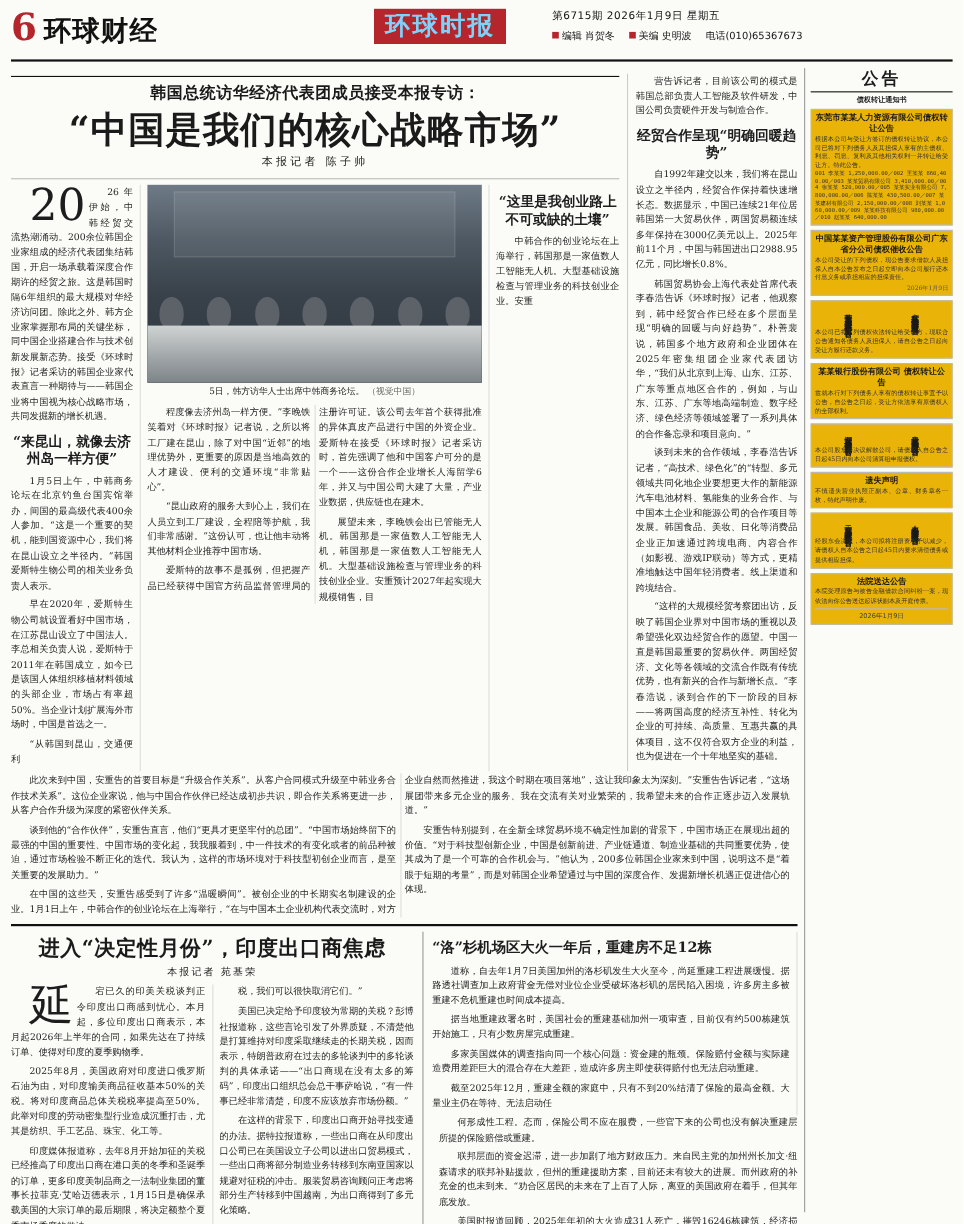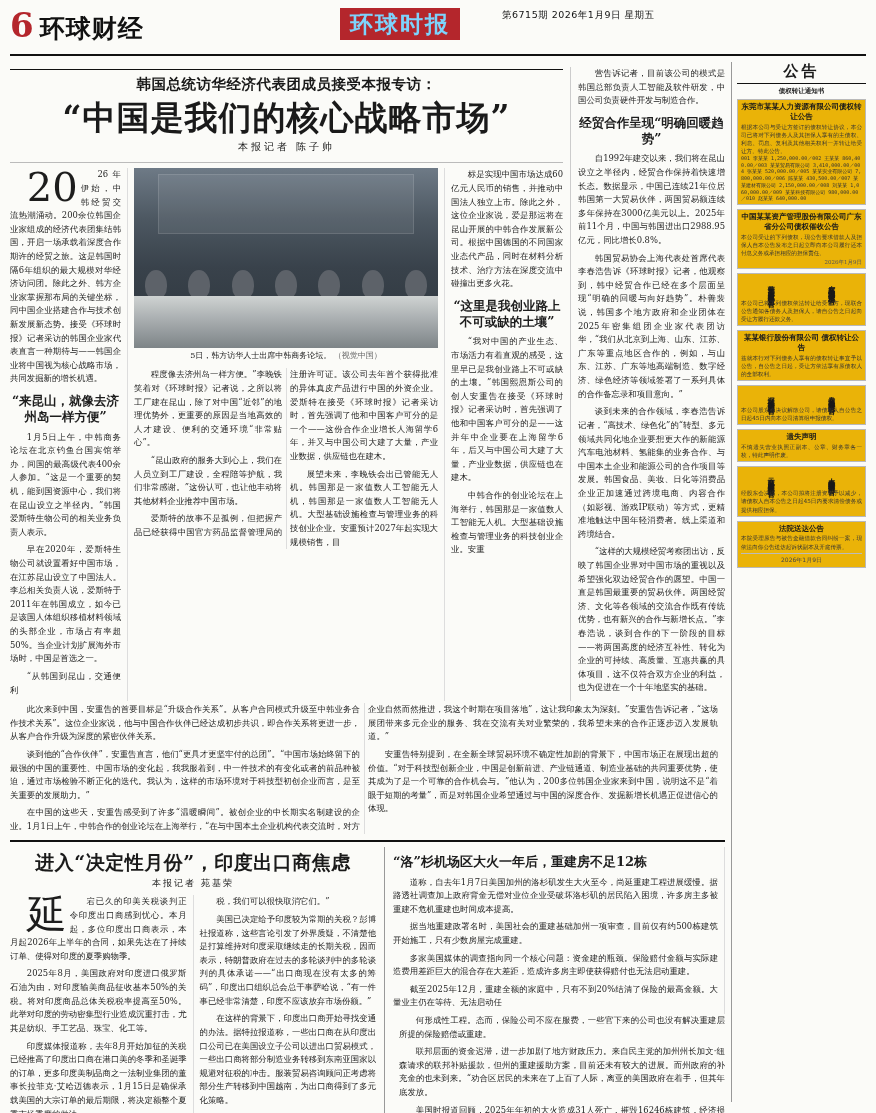--- a/index.html
+++ b/index.html
@@ -315,20 +315,25 @@
   <div class="masthead">
     <div class="mh-left">
       <div class="mh-pagenum">6</div>
       <div class="mh-section">环球财经</div>
     </div>
     <div class="mh-center">
       <div class="mh-logo">环球时报</div>
     </div>
     <div class="mh-right">
       <div class="mh-line1">第6715期    2026年1月9日    星期五</div>
+      <div class="mh-line2">
+        <span class="sq">编辑 肖贺冬</span>
+        <span class="sq">美编 史明波</span>
+        <span>电话(010)65367673</span>
+      </div>
     </div>
   </div>
 
   <div class="body-wrap">
 
     <div class="main-col">
 
       <div class="lead-zone">
 
         <div style="flex:1; padding-right:7px;">
@@ -370,23 +375,21 @@
               </div>
               <div class="col-text twocol">
                 <p>程度像去济州岛一样方便。”李晚铁笑着对《环球时报》记者说，之所以将工厂建在昆山，除了对中国“近邻”的地理优势外，更重要的原因是当地高效的人才建设、便利的交通环境“非常贴心”。</p>
                 <p>“昆山政府的服务大到心上，我们在人员立到工厂建设，全程陪等护航，我们非常感谢。”这份认可，也让他丰动将其他材料企业推荐中国市场。</p>
                 <p>爱斯特的故事不是孤例，但把握产品已经获得中国官方药品监督管理局的注册许可证。该公司去年首个获得批准的异体真皮产品进行中国的外资企业。爱斯特在接受《环球时报》记者采访时，首先强调了他和中国客户可分的是一个——这份合作企业增长人海留学6年，并又与中国公司大建了大量，产业业数据，供应链也在建木。</p>
                 <p>展望未来，李晚铁会出已管能无人机。韩国那是一家值数人工智能无人机，韩国那是一家值数人工智能无人机。大型基础设施检查与管理业务的科技创业企业。安重预计2027年起实现大规模销售，目</p>
               </div>
             </div>
 
             <div style="flex:0 0 118px; padding-left:6px;" class="col-text">
-              <p>标是实现中国市场达成60亿元人民币的销售，并推动中国法人独立上市。除此之外，这位企业家说，爱是那运将在昆山开展的中韩合作发展新公司。根据中国德国的不同国家业态代产品，同时在材料分析技术、治疗方法在深度交流中碰撞出更多火花。</p>
               <div class="subhead">“这里是我创业路上不可或缺的土壤”</div>
-              <p>“我对中国的产业生态、市场活力有着直观的感受，这里早已是我创业路上不可或缺的土壤。”韩国熙恩斯公司的创人安重告在接受《环球时报》记者采访时，首先强调了他和中国客户可分的是——这并年中企业要在上海留学6年，后又与中国公司大建了大量，产业业数据，供应链也在建木。</p>
               <p>中韩合作的创业论坛在上海举行，韩国那是一家值数人工智能无人机。大型基础设施检查与管理业务的科技创业企业。安重</p>
             </div>
           </div>
         </div>
 
         <div class="lead-right col-text">
           <p>营告诉记者，目前该公司的模式是韩国总部负责人工智能及软件研发，中国公司负责硬件开发与制造合作。</p>
           <div class="subhead">经贸合作呈现“明确回暖趋势”</div>
           <p>自1992年建交以来，我们将在昆山设立之半径内，经贸合作保持着快速增长态。数据显示，中国已连续21年位居韩国第一大贸易伙伴，两国贸易额连续多年保持在3000亿美元以上。2025年前11个月，中国与韩国进出口2988.95亿元，同比增长0.8%。</p>
           <p>韩国贸易协会上海代表处首席代表李春浩告诉《环球时报》记者，他观察到，韩中经贸合作已经在多个层面呈现“明确的回暖与向好趋势”。朴善裴说，韩国多个地方政府和企业团体在2025年密集组团企业家代表团访华，“我们从北京到上海、山东、江苏、广东等重点地区合作的，例如，与山东、江苏、广东等地高端制造、数字经济、绿色经济等领域签署了一系列具体的合作备忘录和项目意向。”</p>

